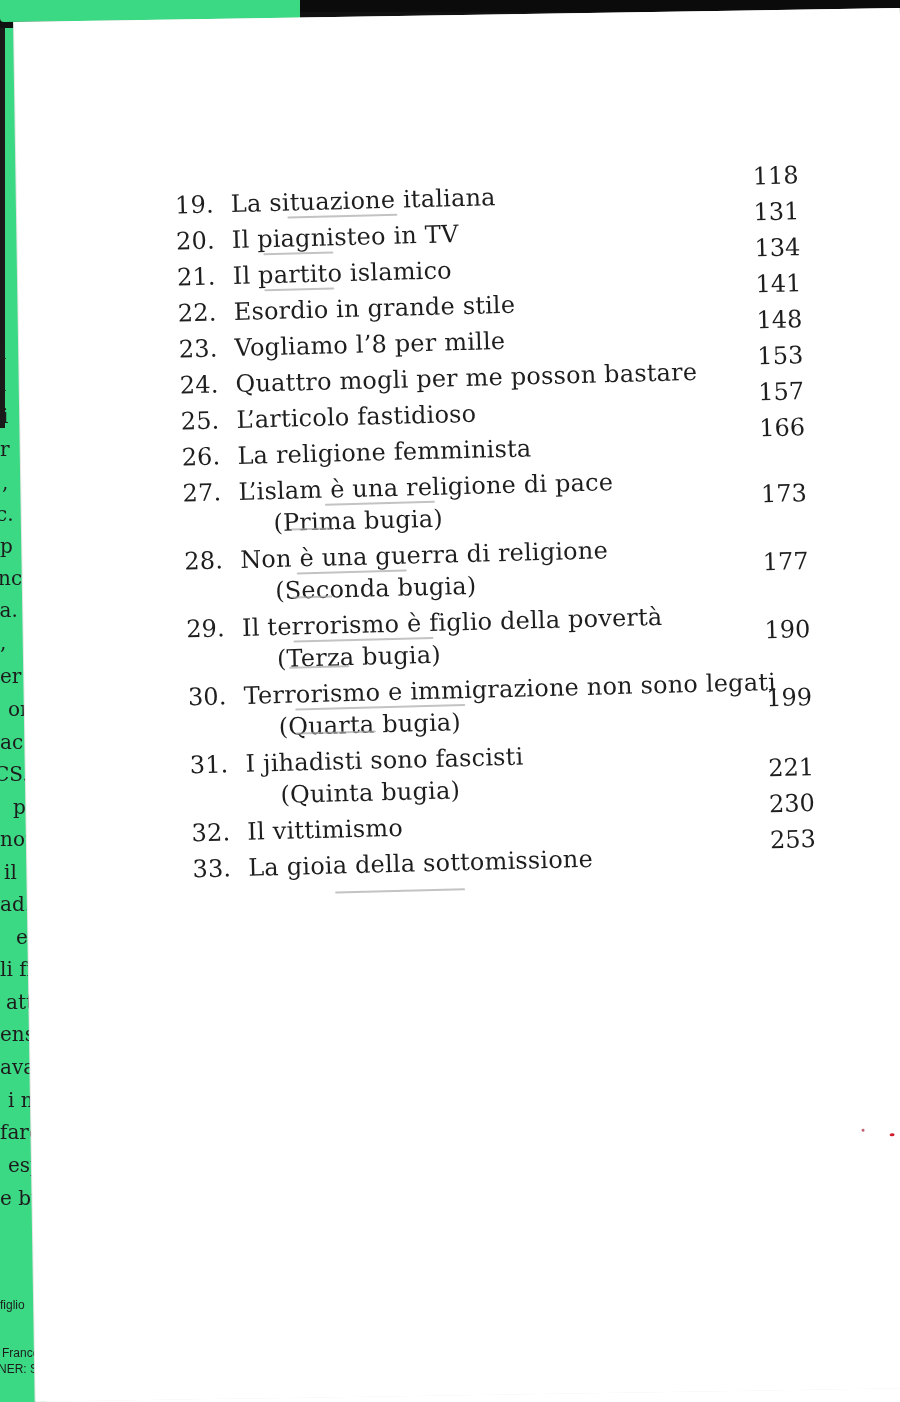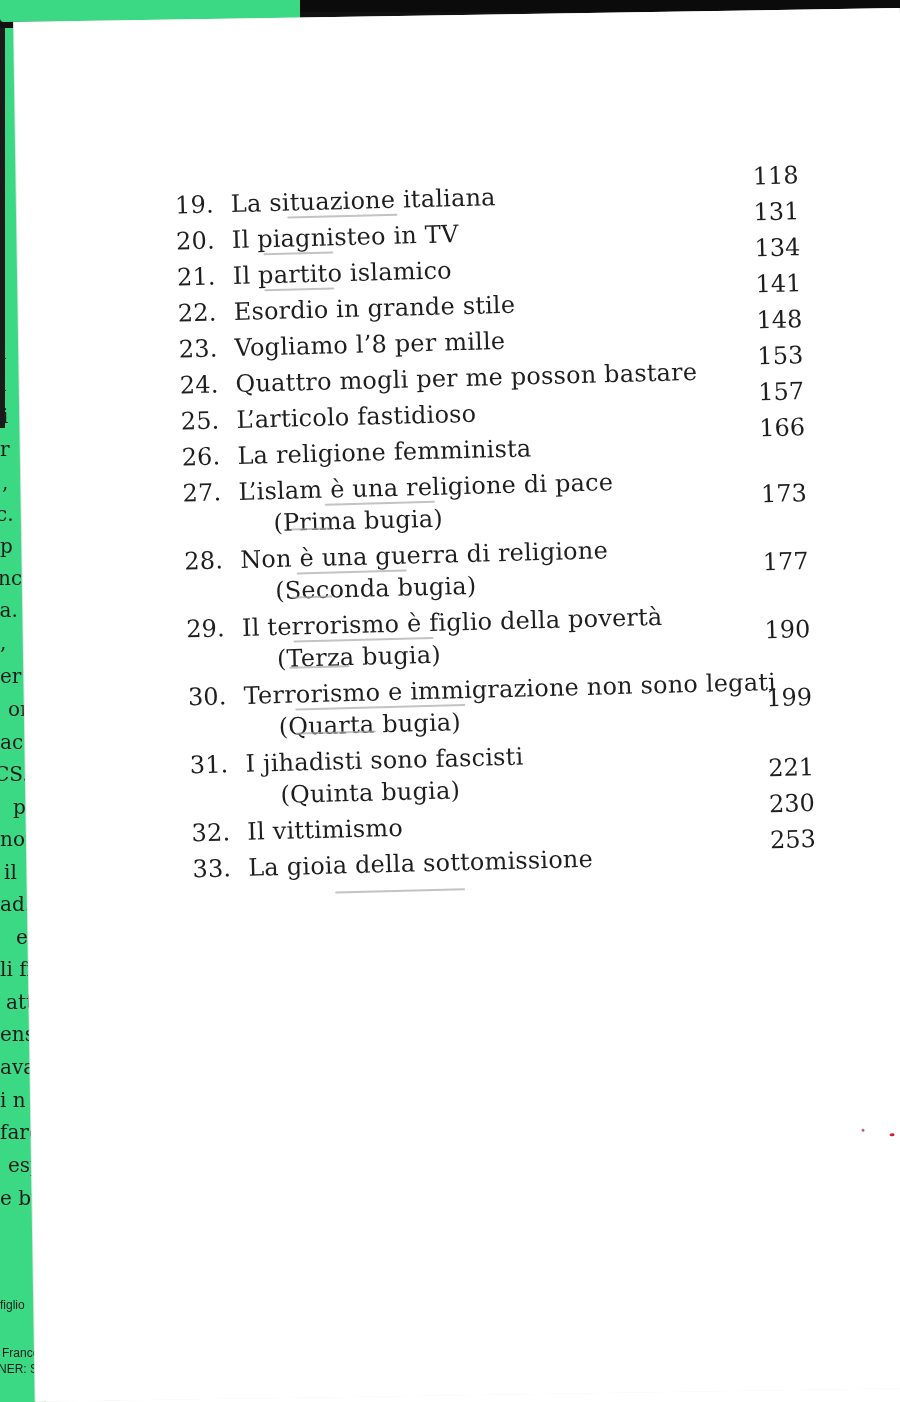--- a/index.html
+++ b/index.html
@@ -94,21 +94,21 @@
   <span style="left:-6px;top:762px">CS.</span>
   <span style="left:13px;top:795px">pa</span>
   <span style="left:0;top:827px">nor</span>
   <span style="left:4px;top:860px">il</span>
   <span style="left:0;top:892px">ad.</span>
   <span style="left:16px;top:925px">eo</span>
   <span style="left:0;top:957px">li fr</span>
   <span style="left:6px;top:990px">att</span>
   <span style="left:0;top:1022px">ens</span>
   <span style="left:0;top:1055px">ava;</span>
-  <span style="left:0;top:1088px">i n</span>
+  <span style="left:8px;top:1088px">i n</span>
   <span style="left:0;top:1120px">fare</span>
   <span style="left:8px;top:1153px">esp</span>
   <span style="left:0;top:1186px">e bu</span>
   <span class="sans" style="left:0;top:1298px">figlio</span>
   <span class="sans" style="left:2px;top:1346px">France</span>
   <span class="sans" style="left:-2px;top:1362px">NER: S</span>
 </div>
 
 <div class="page">
   <div class="toc">

